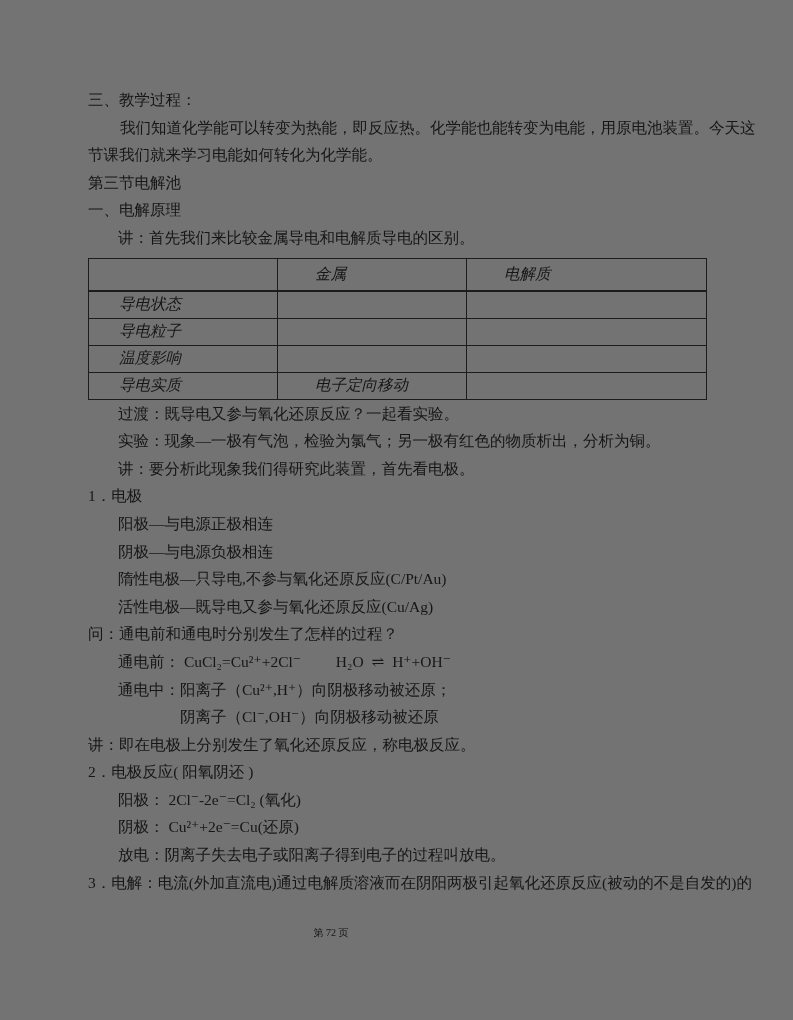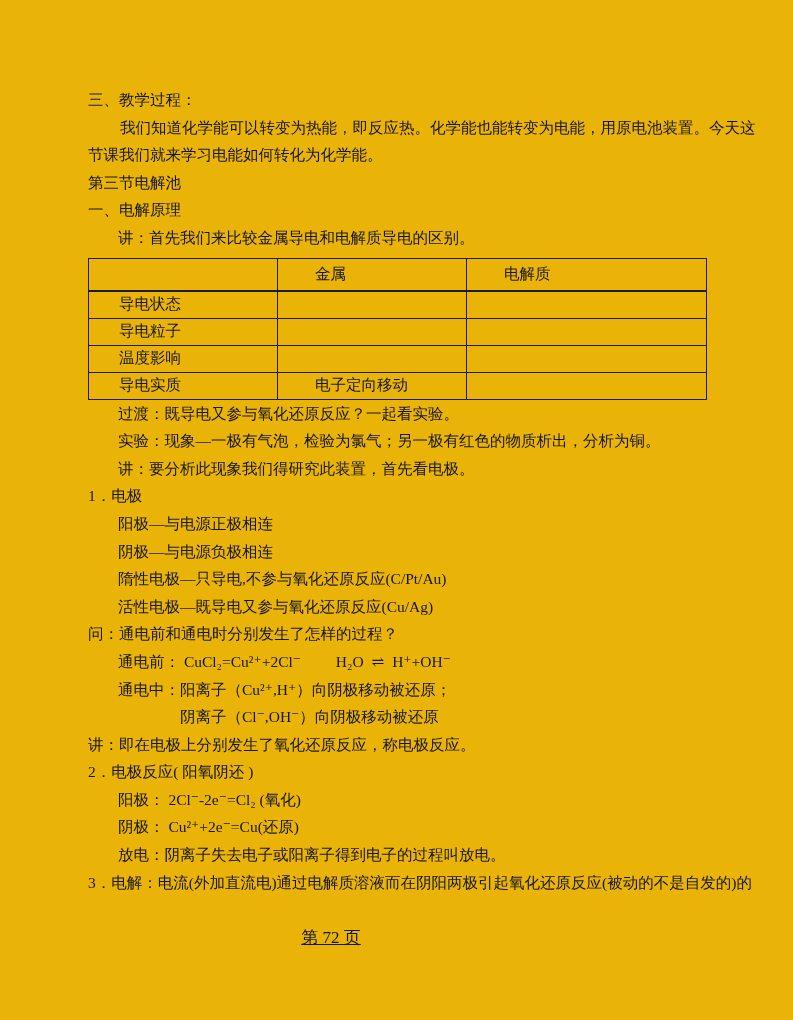--- a/index.html
+++ b/index.html
@@ -1,20 +1,20 @@
 <!DOCTYPE html>
 <html><head>
 <meta charset="utf-8">
 <style>
   * { margin:0; padding:0; box-sizing:border-box; }
   html,body { background:#ffffff; }
   .page {
     position:relative;
     width:793px; height:1020px;
-    background:#eab308;
+    background:#737373;
     font-family:"Liberation Serif","DejaVu Serif",serif;
     color:#161616;
     overflow:hidden;
   }
   .content {
     position:absolute;
     left:88px; top:86px;
     width:618px;
   }
   .line {
@@ -33,39 +33,39 @@
     margin-top:6px;
   }
   table.compare col.c1 { width:189px; }
   table.compare col.c2 { width:189px; }
   table.compare col.c3 { width:240px; }
   table.compare td {
     border:1.5px solid #1c1c1c;
     font-size:15.5px;
     vertical-align:middle;
     padding:0 4px 0 30px;
+    font-style:italic;
   }
   table.compare tr.hdr td { height:33px; border-bottom:2.5px solid #1c1c1c; }
   table.compare tr.row td { height:27px; }
   table.compare td.c2cell, table.compare td.c3cell { padding-left:37px; }
   .blank {
     display:inline-block;
     width:132px;
     height:14px;
     border-bottom:1.5px solid #161616;
     margin-left:6px;
     vertical-align:baseline;
   }
   .footer {
     position:absolute;
     left:0; top:926px;
     width:662px;
     text-align:center;
-    font-size:17px;
-    text-decoration:underline;
+    font-size:10px;
   }
 </style>
 </head>
 <body>
 
 <div class="page">
   <div class="content">
 
     <div class="line">三、教学过程：</div>
     <div class="line ind2">我们知道化学能可以转变为热能，即反应热。化学能也能转变为电能，用原电池装置。今天这</div>

